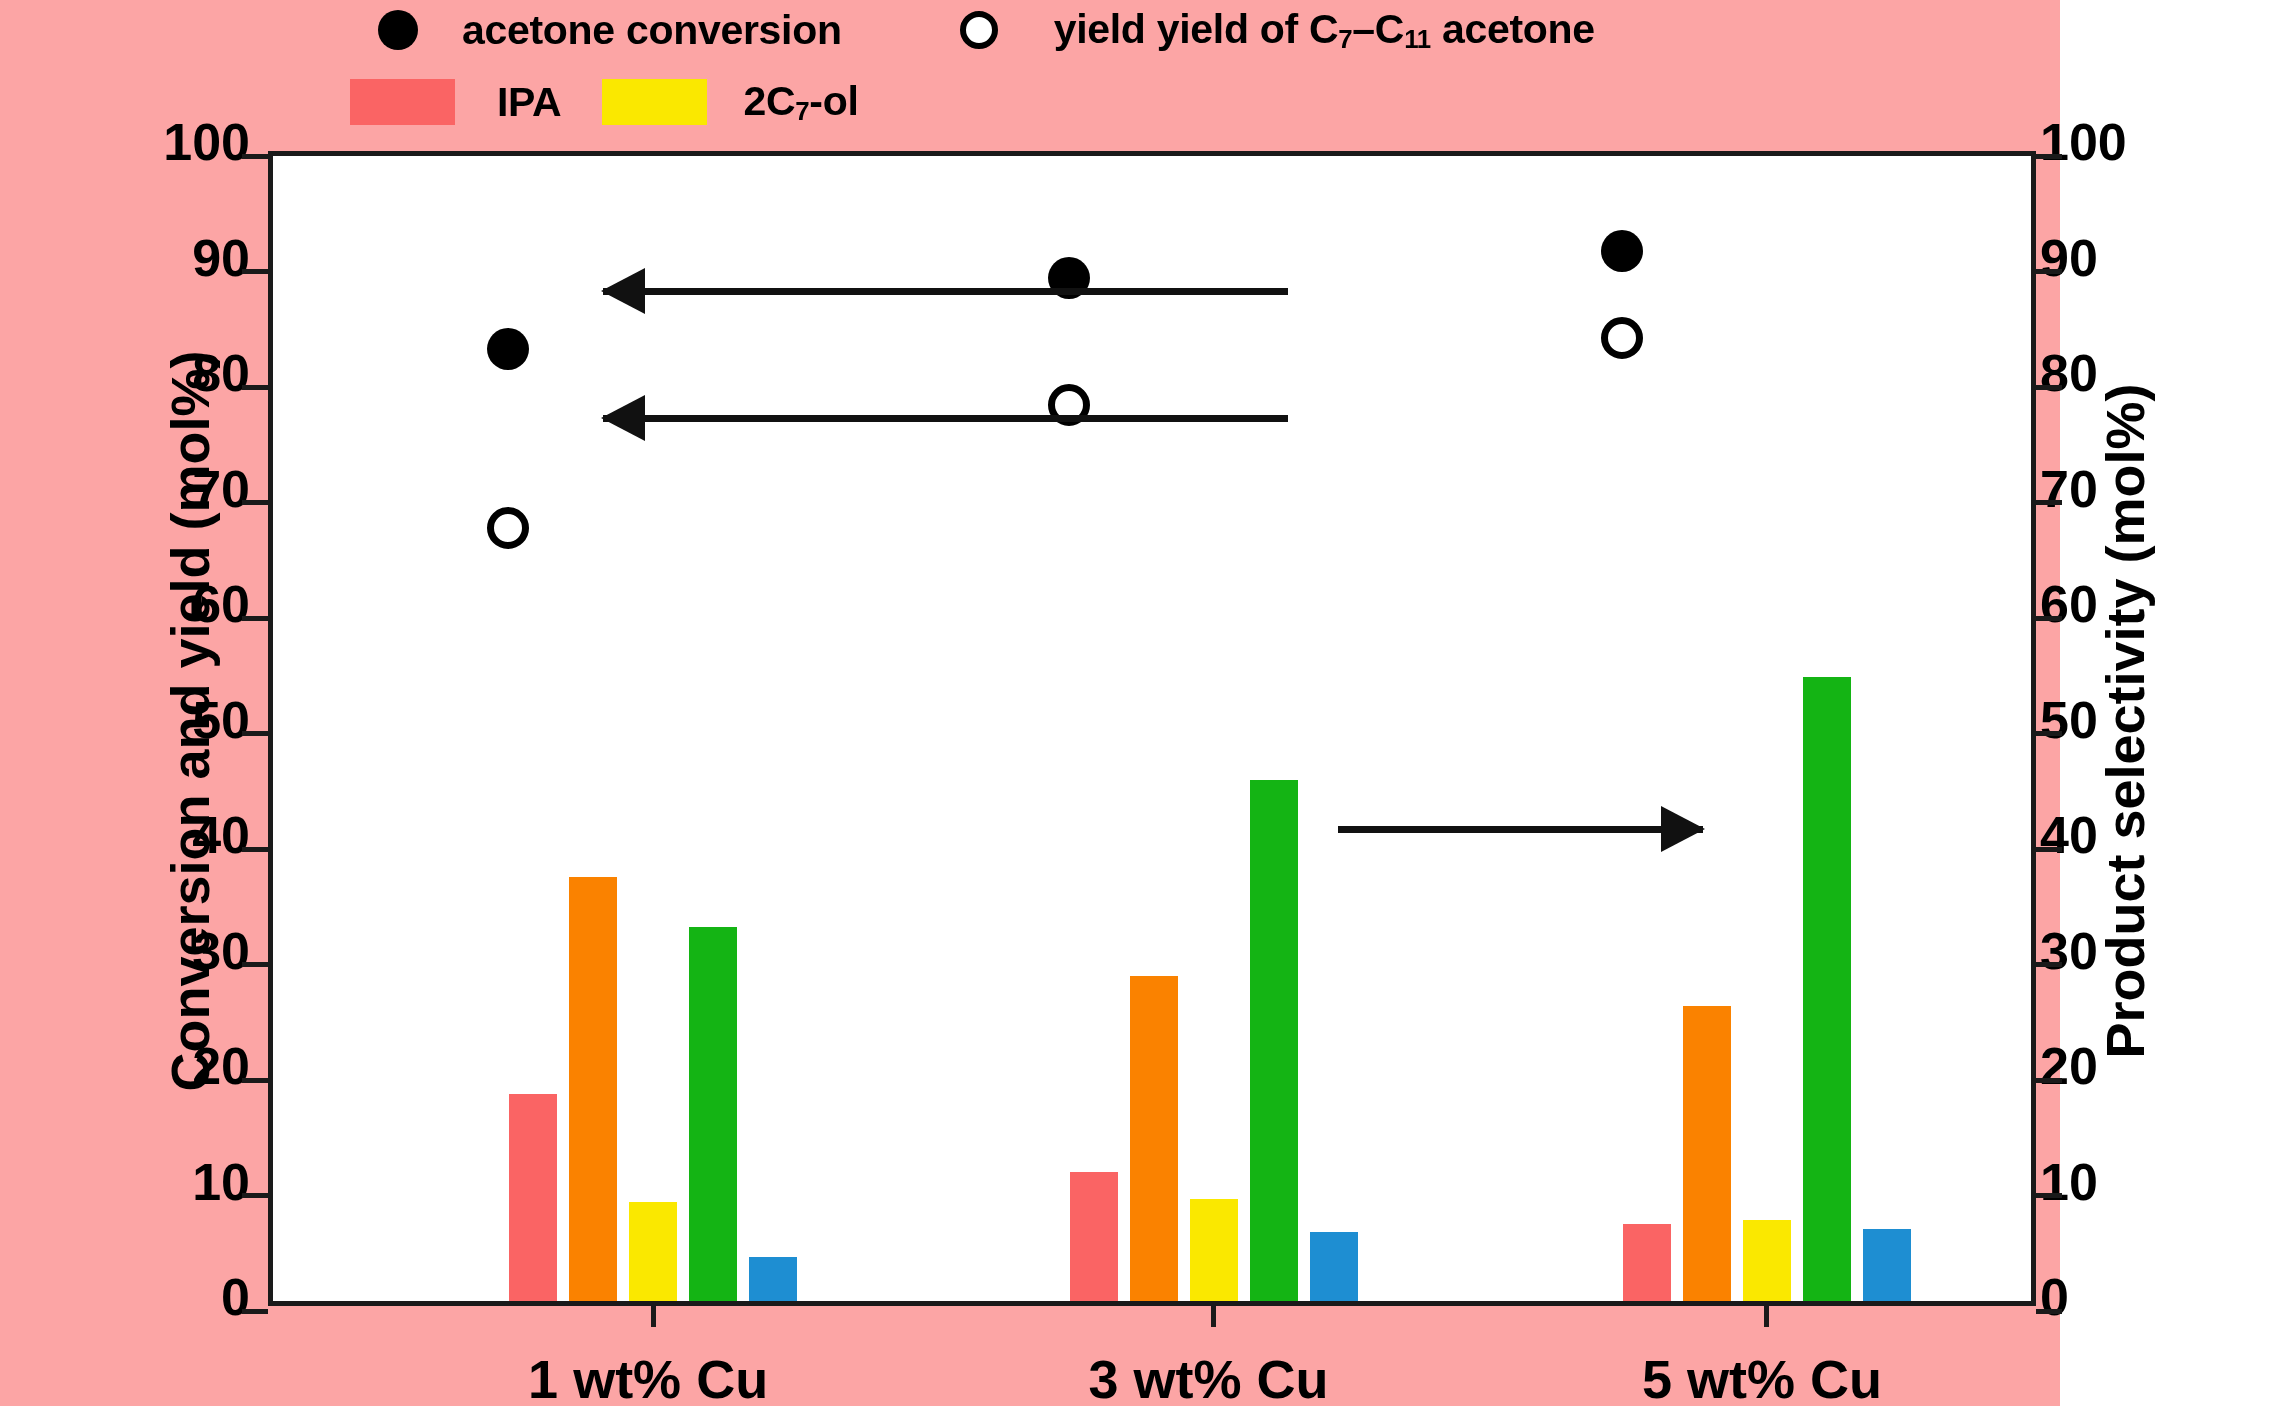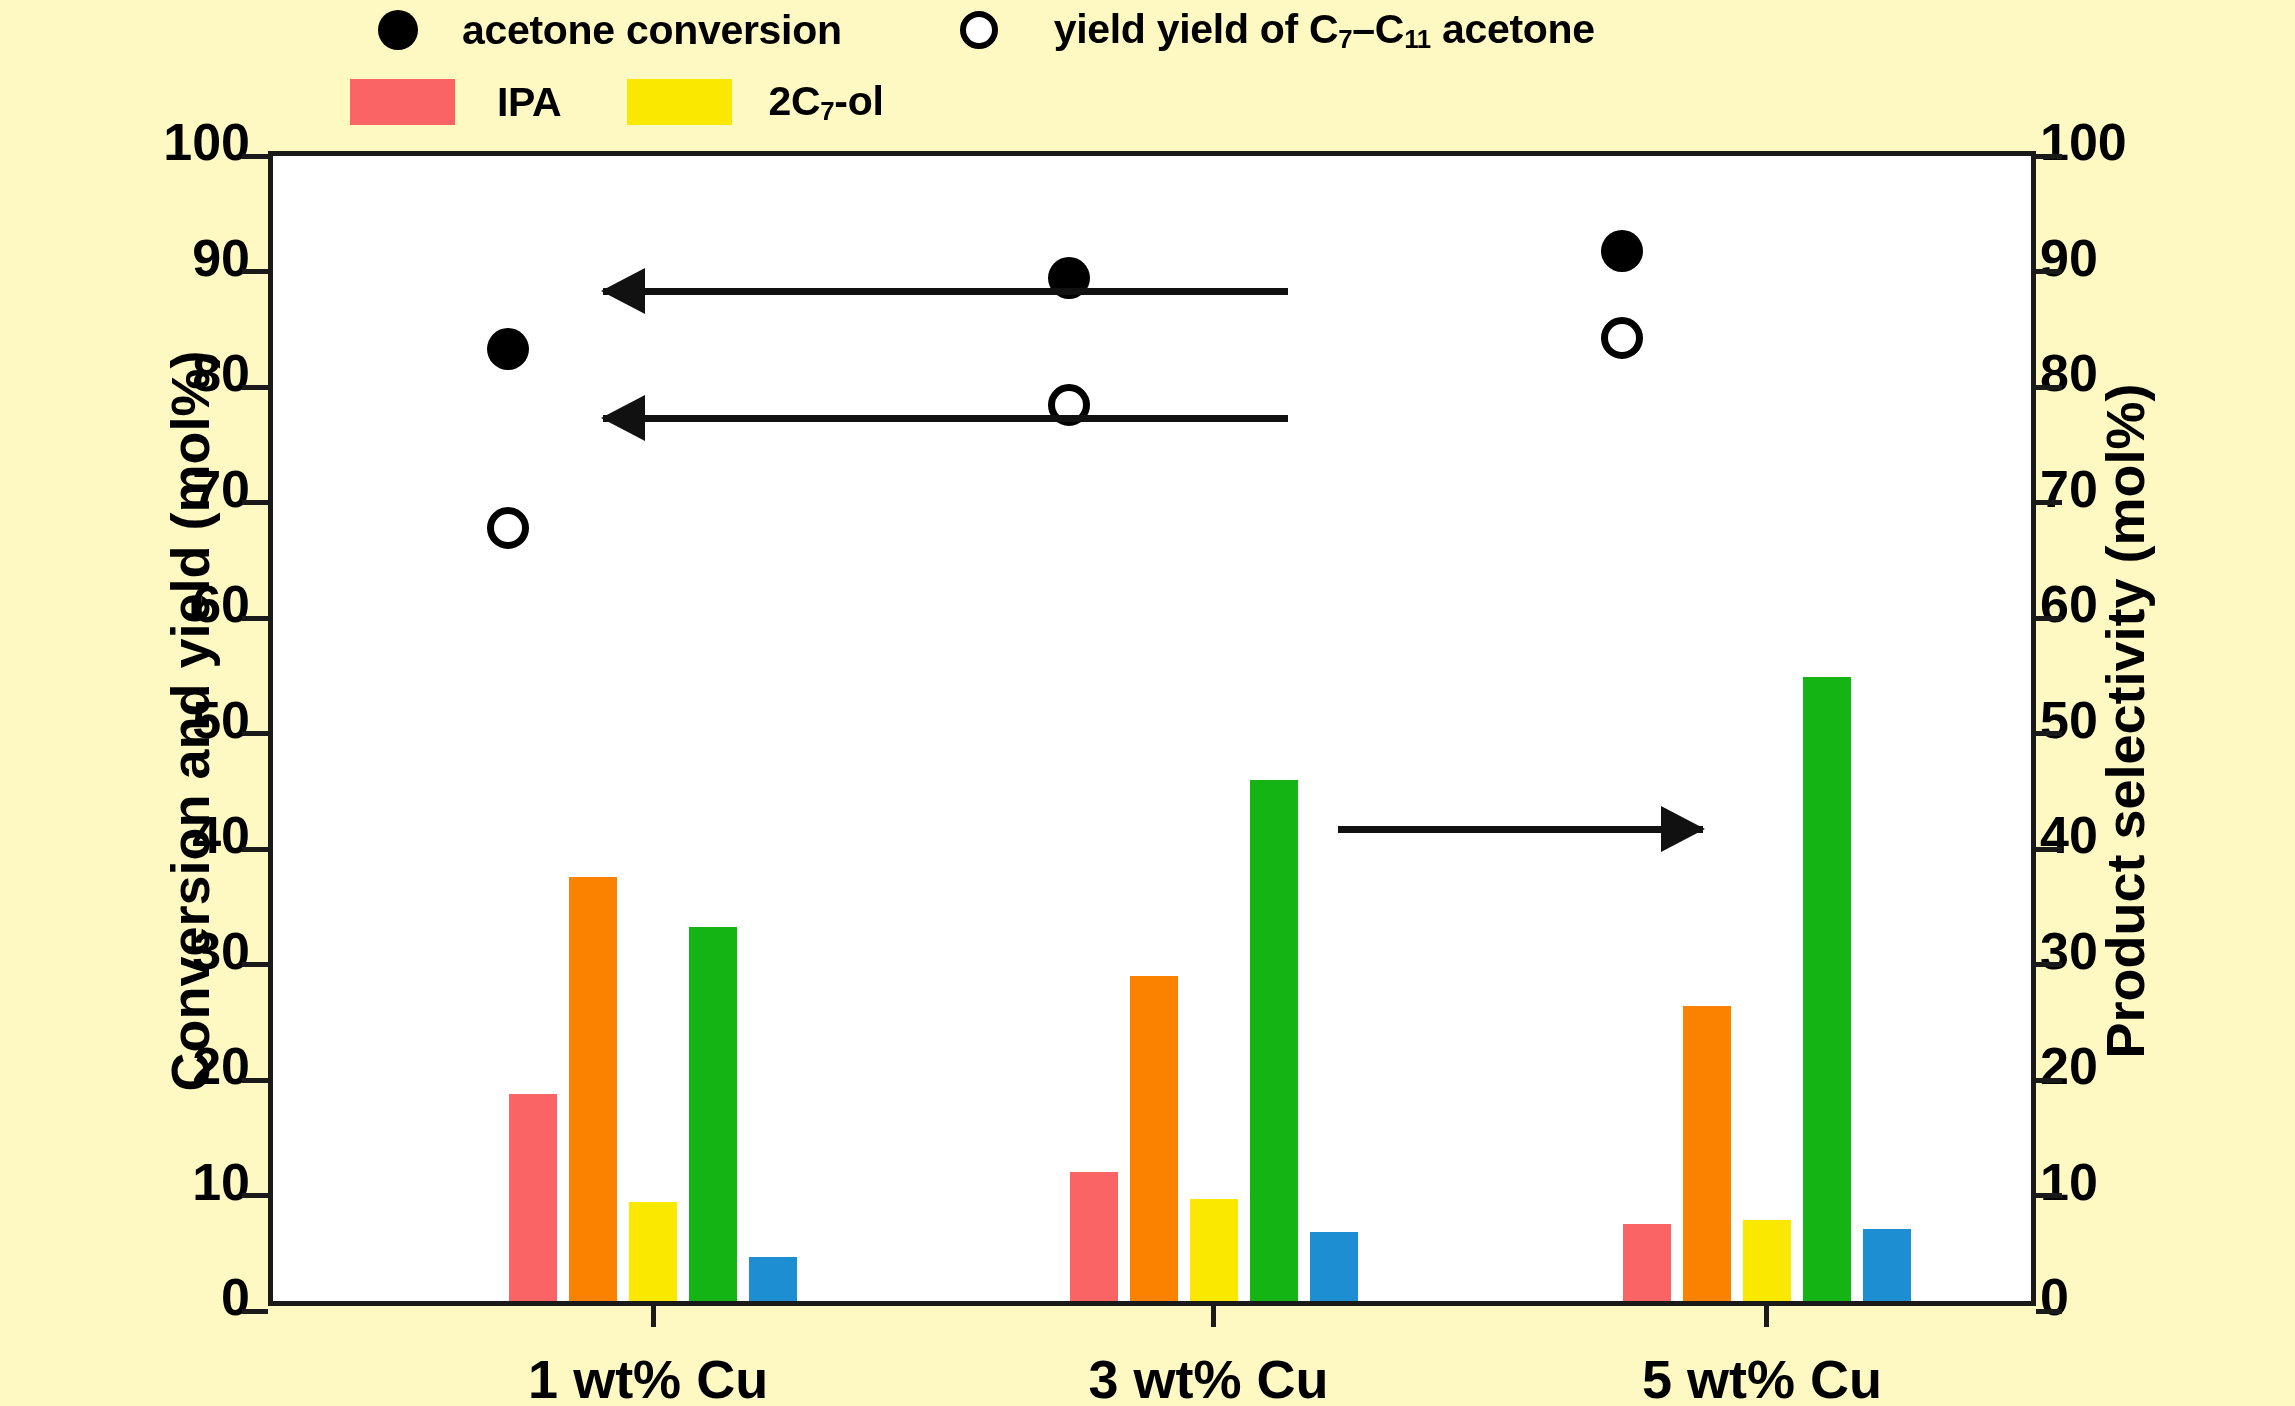--- a/index.html
+++ b/index.html
@@ -1,17 +1,17 @@
 <!DOCTYPE html>
 <html><head>
 <meta charset="utf-8">
 <style>
   html,body{margin:0;padding:0;background:#fff;}
   body{width:2295px;height:1406px;font-family:"Liberation Sans",sans-serif;overflow:hidden;}
-  #root{position:relative;width:2295px;height:1406px;background:#fef9c3;}
+  #root{position:relative;width:2060px;height:1406px;background:#fca5a5;}
 
   
   .legend-row{position:absolute;display:flex;align-items:center;}
   #legend-row-markers{left:378px;top:6px;width:1540px;}
   #legend-row-bars{left:350px;top:78px;width:1560px;}
 
   .legend-item{display:flex;align-items:center;}
   .legend-label{font-size:41px;font-weight:bold;color:#000;white-space:nowrap;
                 font-family:"Liberation Sans",sans-serif;letter-spacing:-0.3px;}
   .legend-label sub{font-size:0.63em;vertical-align:-0.20em;font-weight:bold;}
@@ -72,21 +72,21 @@
       <span class="mk-filled" style="margin-right:44px;"></span>
       <span class="legend-label">acetone conversion</span>
     </div>
     <div class="legend-item">
       <span class="mk-open" style="margin-right:56px;"></span>
       <span class="legend-label"><span>yield yield of C</span><sub>7</sub><span>–</span><span>C</span><sub>11</sub><span> acetone</span></span>
     </div>
   </div>
 
   <div class="legend-row" id="legend-row-bars">
-    <div class="legend-item" style="margin-right:66px;">
+    <div class="legend-item" style="margin-right:41px;">
       <span class="swatch" style="background:#FA6464;margin-right:42px;"></span>
       <span class="legend-label">IPA</span>
     </div>
     <div class="legend-item" style="margin-right:72px;">
       <span class="swatch" style="background:#FAE800;margin-right:36px;"></span>
       <span class="legend-label"><span>2C</span><sub>7</sub><span>-ol</span></span>
     </div>
   </div>
 
   <div class="axis-title" id="y-left-title">Conversion and yield (mol%)</div>

